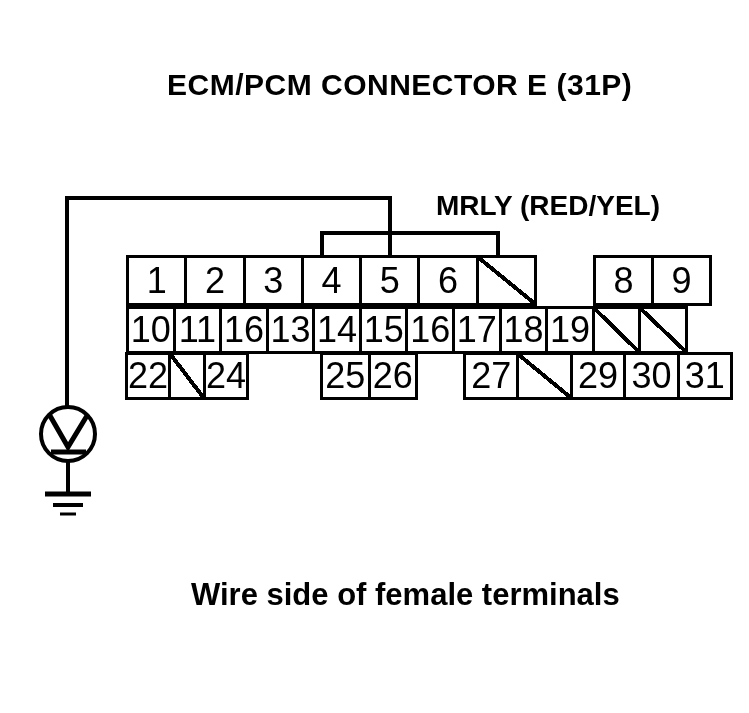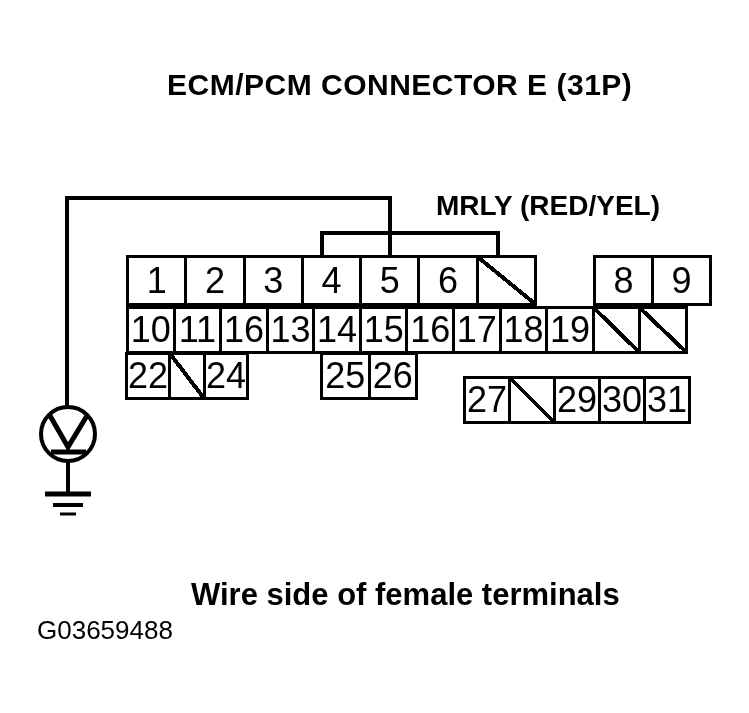--- a/index.html
+++ b/index.html
@@ -62,21 +62,21 @@
       #000 calc(50% - 2px),
       #000 calc(50% + 2px),
       transparent calc(50% + 2px));
   }
   
   #r1g1{left:126px;top:255px;width:411px;height:51px;}
   #r1g2{left:593px;top:255px;width:119px;height:51px;}
   #r2g1{left:126px;top:306px;width:562px;height:48px;}
   #r3g1{left:125px;top:352px;width:124px;height:48px;}
   #r3g2{left:320px;top:352px;width:98px;height:48px;}
-  #r3g3{left:463px;top:352px;width:228px;height:48px;margin-top:24px;}
+  #r3g3{left:463px;top:352px;width:270px;height:48px;}
 </style>
 </head>
 <body>
 
 <div id="canvas">
 
   <svg class="overlay" width="749" height="713" viewBox="0 0 749 713">
     <g stroke="#000" stroke-width="4" fill="none">
       <polyline points="390,198 67,198 67,406"></polyline>
       <line x1="390" y1="196" x2="390" y2="257"></line>
@@ -96,21 +96,20 @@
       <line x1="60" y1="514" x2="76" y2="514" stroke-width="3"></line>
     </g>
   </svg>
 
   <div id="diagram-title" class="abs">ECM/PCM CONNECTOR E (31P)</div>
 
   <div id="wire-label" class="abs">MRLY (RED/YEL)</div>
 
   <div id="caption" class="abs">Wire side of female terminals</div>
 
-  <div id="figure-id" class="abs">G03659488</div>
 
   <div id="r1g1" class="pin-group">
     <div class="cell">1</div>
     <div class="cell">2</div>
     <div class="cell">3</div>
     <div class="cell">4</div>
     <div class="cell">5</div>
     <div class="cell">6</div>
     <div class="cell slash"></div>
   </div>

